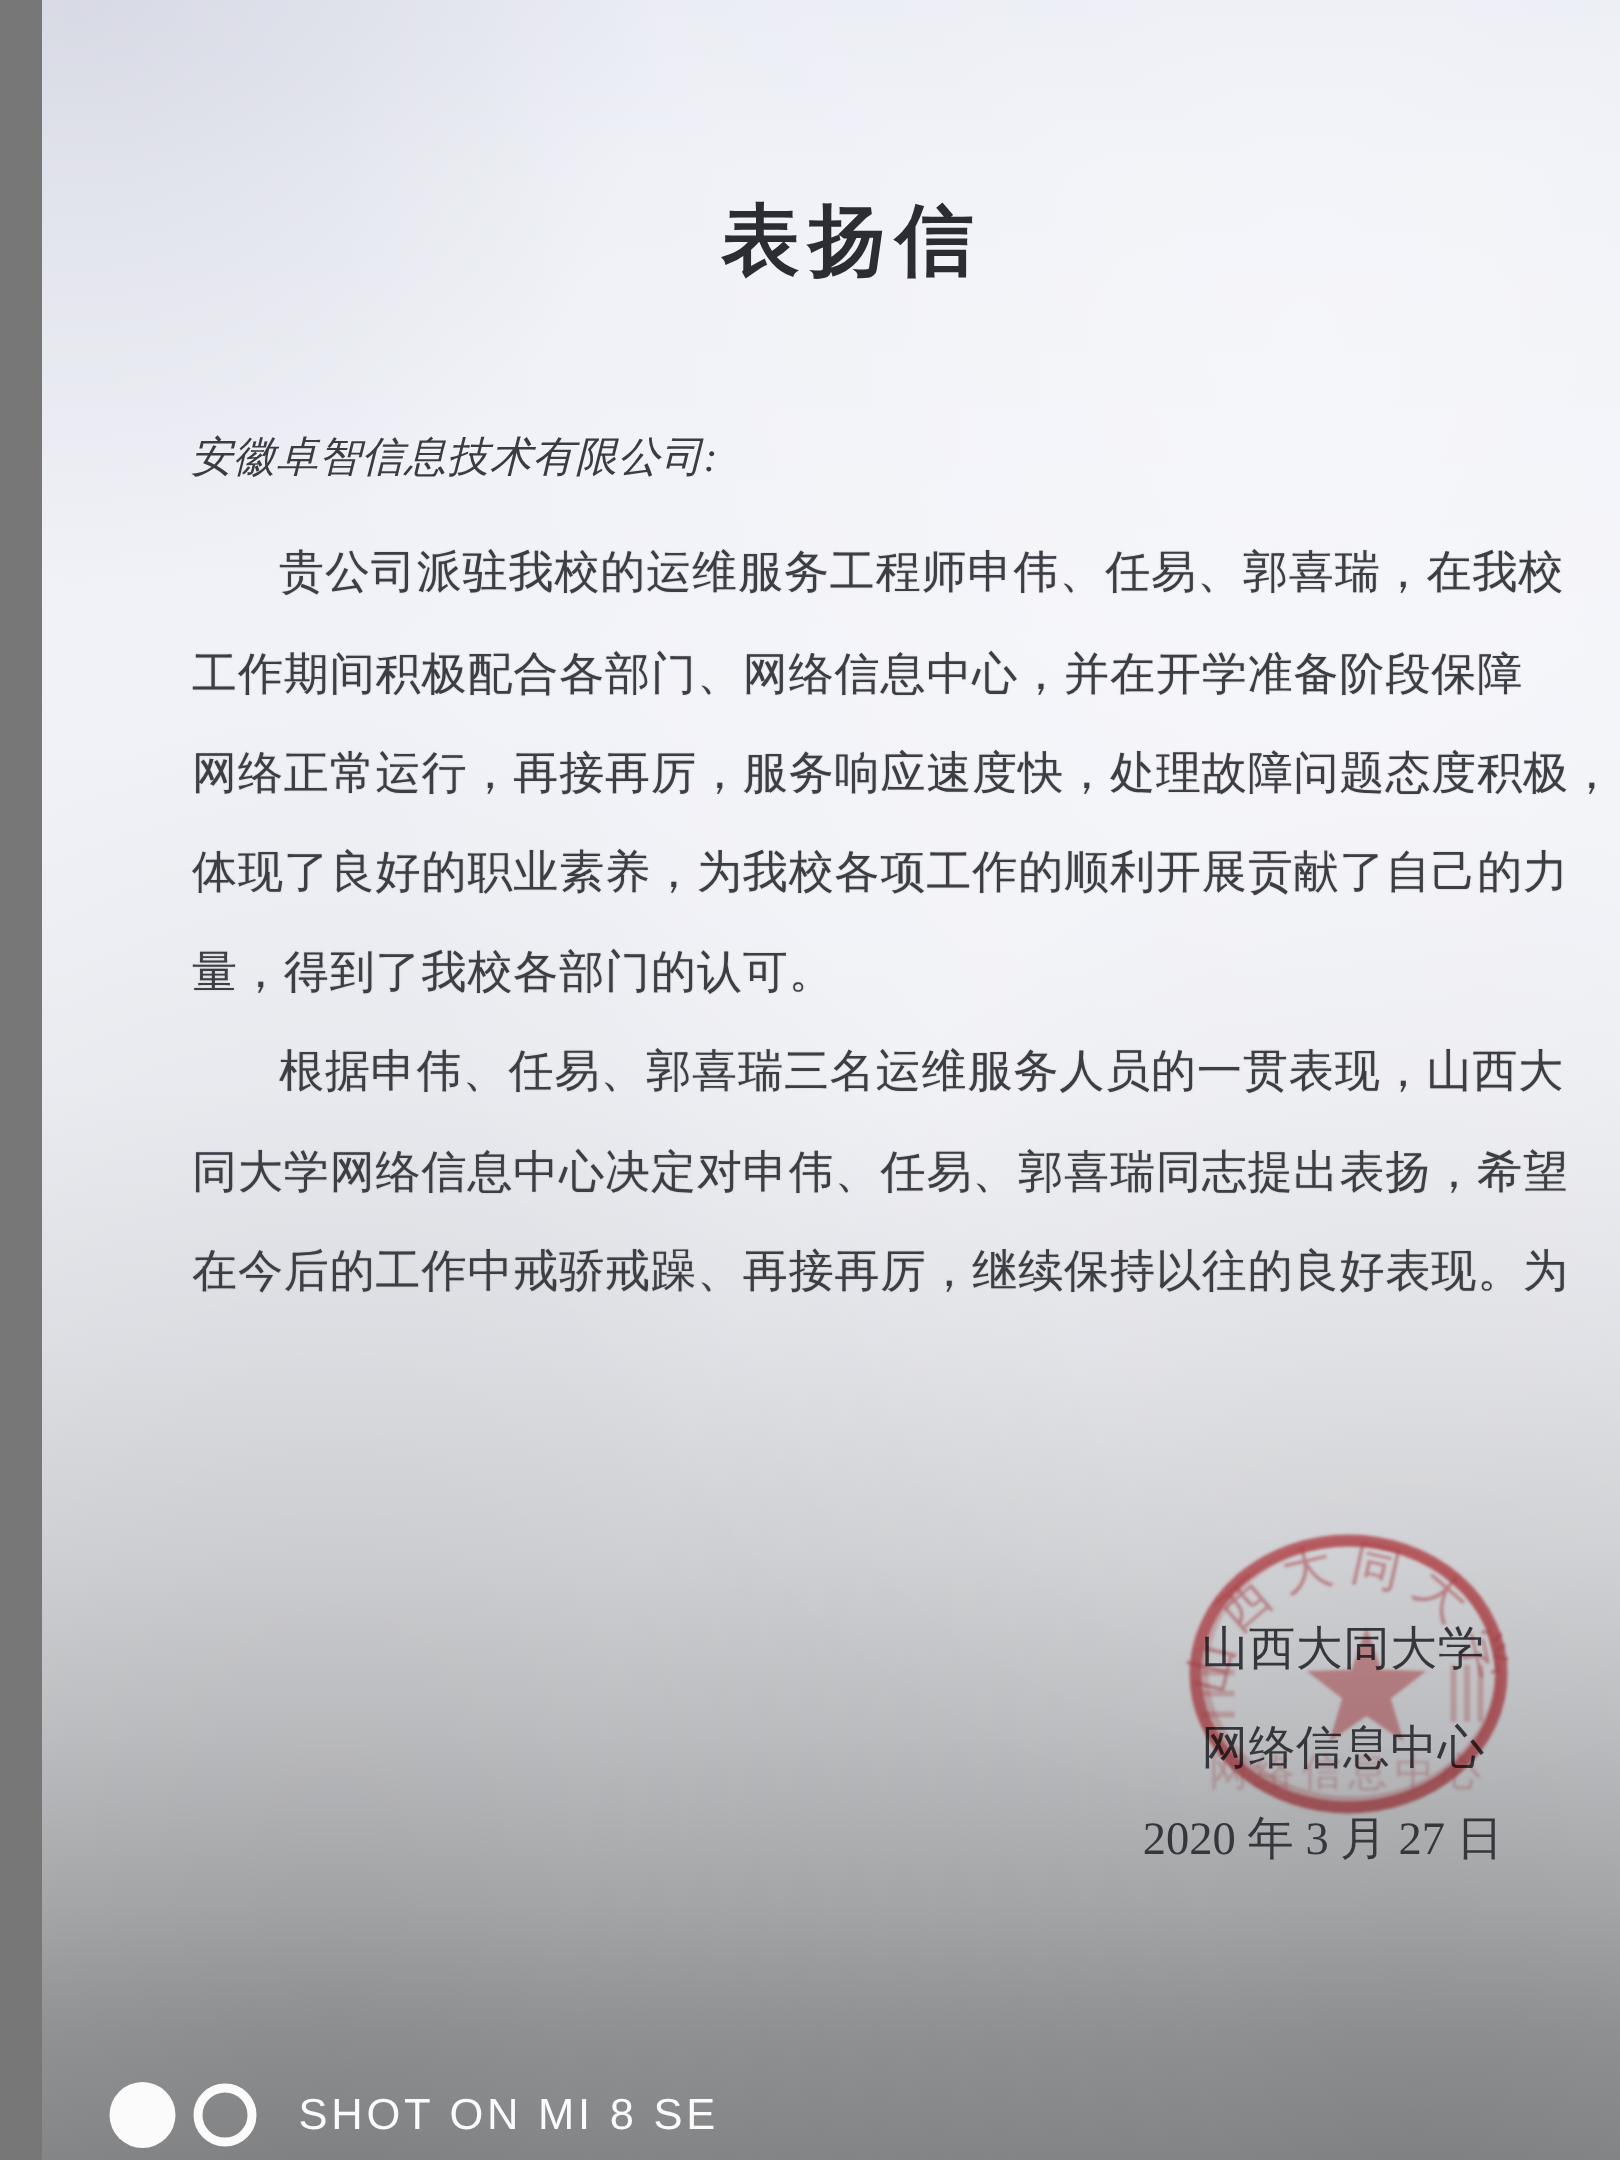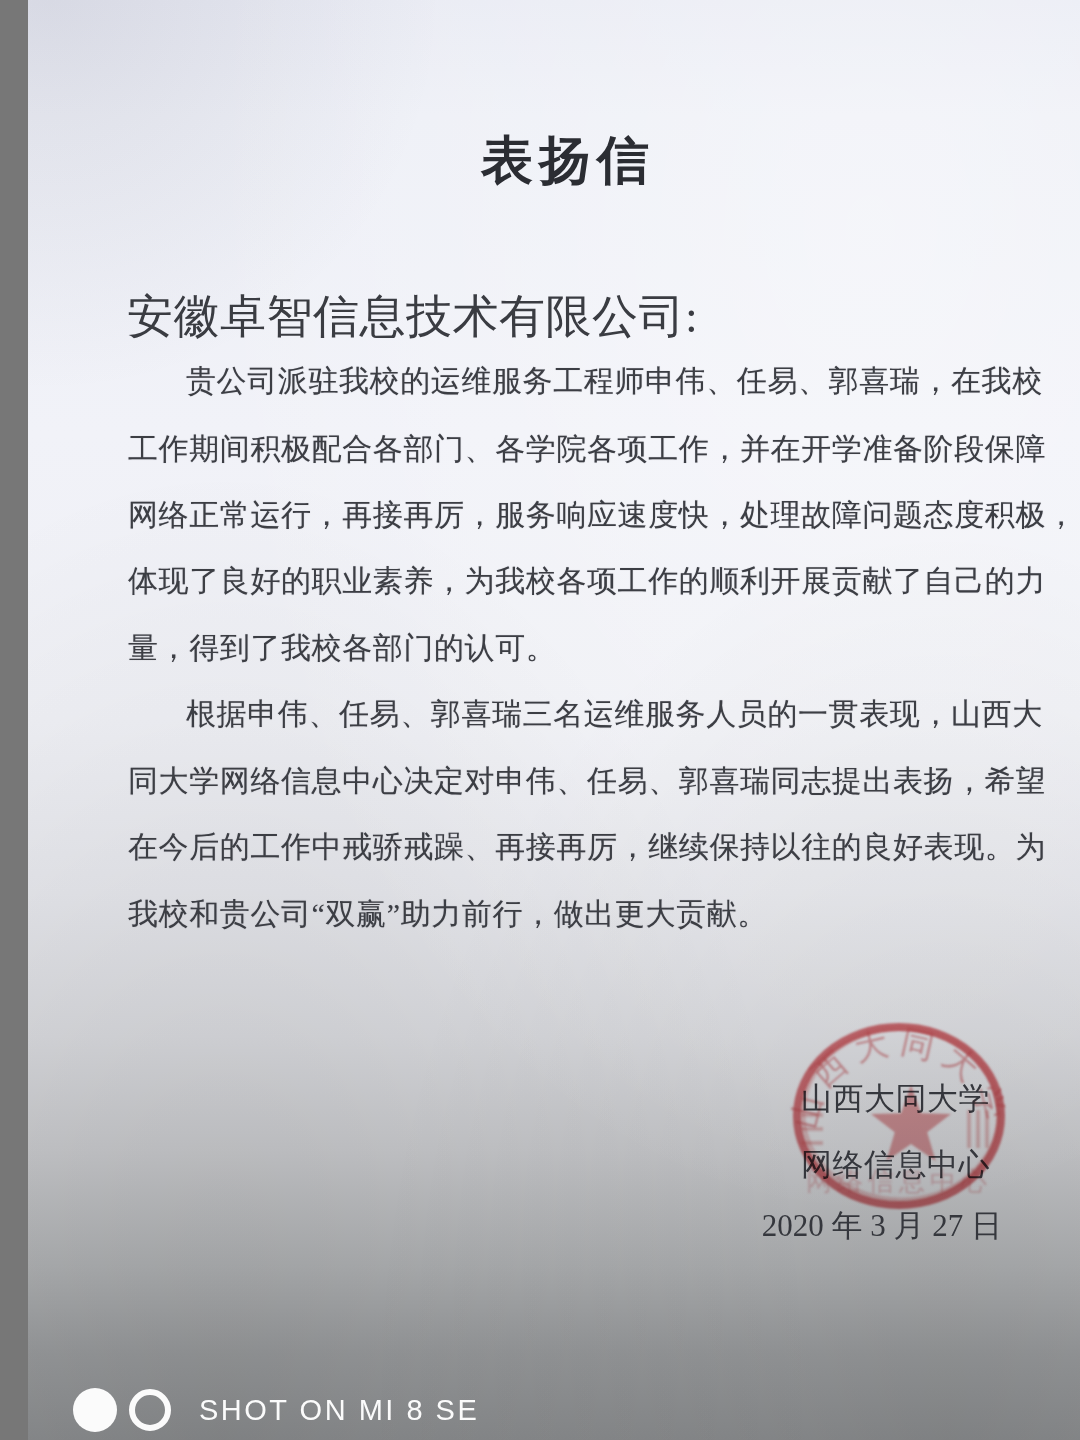--- a/index.html
+++ b/index.html
@@ -37,23 +37,24 @@
     text-align: center;
     font-size: 52px;
     font-weight: bold;
     letter-spacing: 6px;
     color: #2b2d33;
   }
   .addressee {
     position: absolute;
     left: 99px;
     top: 286px;
-    font-size: 46px;
+    font-size: 28px;
     letter-spacing: 0.5px;
     color: #3a3c42;
+    font-style: italic;
   }
   .bline {
     position: absolute;
     left: 100px;
     width: 900px;
     font-size: 30px;
     letter-spacing: 0.6px;
     white-space: nowrap;
     color: #3c3e44;
     text-shadow: 0 0 1px rgba(60,60,75,0.35);
@@ -129,28 +130,27 @@
 </head>
 <body>
 
 <div class="photo">
 
   <div class="title">表扬信</div>
 
   <div class="addressee">安徽卓智信息技术有限公司:</div>
 
   <div class="bline l0 indent">贵公司派驻我校的运维服务工程师申伟、任易、郭喜瑞，在我校</div>
-  <div class="bline l1">工作期间积极配合各部门、各学院各项工作，并在开学准备阶段保障</div>
+  <div class="bline l1">工作期间积极配合各部门、网络信息中心，并在开学准备阶段保障</div>
   <div class="bline l2">网络正常运行，再接再厉，服务响应速度快，处理故障问题态度积极，</div>
   <div class="bline l3">体现了良好的职业素养，为我校各项工作的顺利开展贡献了自己的力</div>
   <div class="bline l4">量，得到了我校各部门的认可。</div>
   <div class="bline l5 indent">根据申伟、任易、郭喜瑞三名运维服务人员的一贯表现，山西大</div>
   <div class="bline l7">在今后的工作中戒骄戒躁、再接再厉，继续保持以往的良好表现。为</div>
   <div class="bline l6">同大学网络信息中心决定对申伟、任易、郭喜瑞同志提出表扬，希望</div>
-  <div class="bline l8">我校和贵公司“双赢”助力前行，做出更大贡献。</div>
 
   <div class="sig sig2">网络信息中心</div>
   <div class="sig sig1">山西大同大学</div>
   <div class="dateline">2020 年 3 月 27 日</div>
 
   <svg class="stamp-svg" viewBox="0 0 230 210">
     <defs>
       <filter id="inkblur" x="-20%" y="-20%" width="140%" height="140%">
         <feGaussianBlur stdDeviation="0.9"></feGaussianBlur>
       </filter>

